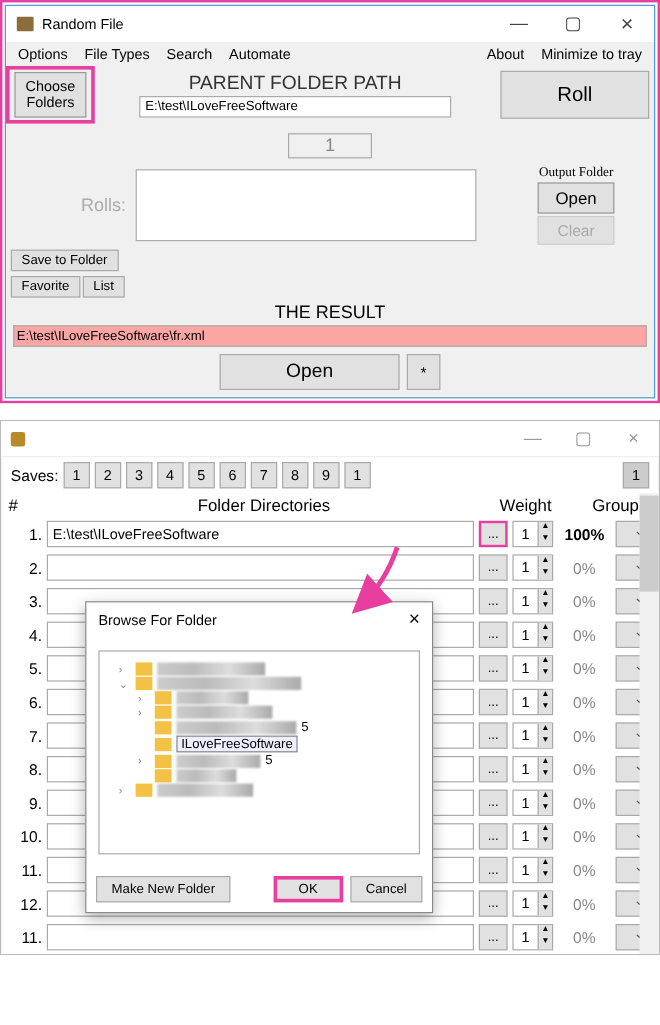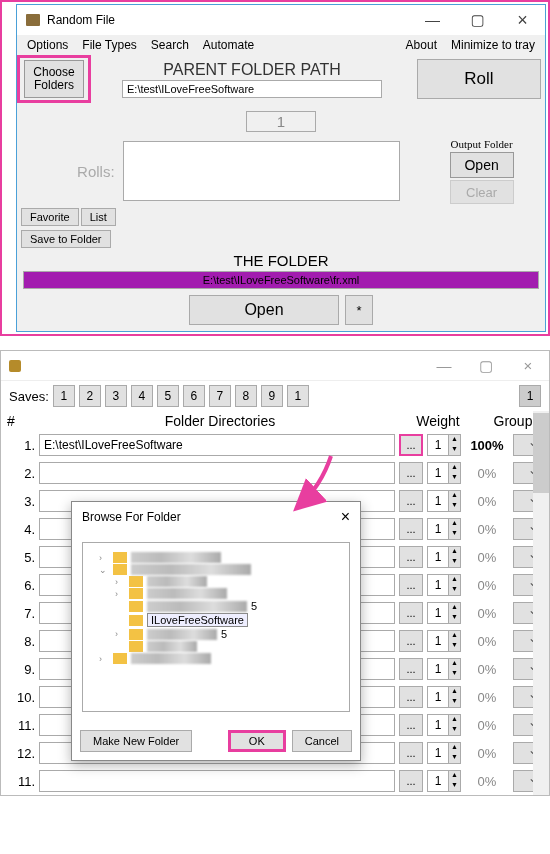--- a/index.html
+++ b/index.html
@@ -1,21 +1,21 @@
 <!DOCTYPE html>
 <html><head>
 <meta charset="utf-8">
 <style>
 * { box-sizing: border-box; margin: 0; padding: 0; font-family: "Segoe UI", Tahoma, sans-serif; }
 body { background: #fff; width: 550px; }
 
 .outer-border { border: 2px solid #e83e9f; padding: 2px; }
 
 
-.win1 { border: 1px solid #4aa0d8; background: #f0f0f0; margin-left: 12px; }
+.win1 { border: 1px solid #4aa0d8; background: #f0f0f0; }
 .titlebar { display: flex; align-items: center; background: #fff; height: 30px; padding-left: 8px; }
 .titlebar .icon { width: 16px; height: 16px; margin-right: 6px; }
 .titlebar .title { flex: 1; font-size: 12px; }
 .titlebar .btn { width: 45px; height: 30px; text-align: center; line-height: 30px; font-size: 15px; color: #444; }
 .titlebar .btn.close { font-size: 18px; }
 .menubar { display: flex; gap: 14px; padding: 3px 10px; font-size: 12px; background: #f0f0f0; align-items: center; }
 .menubar .spacer { flex: 1; }
 
 .toprow { display: flex; align-items: center; }
 .choose { width: 60px; height: 38px; font-size: 12px; background: #e1e1e1; border: 1px solid #999; display: flex; align-items: center; justify-content: center; text-align: center; line-height: 1.1; margin: 2px 4px; }
@@ -34,21 +34,21 @@
 .rolls-box { width: 290px; height: 60px; border: 1px solid #aaa; background: #fff; }
 .output-col { margin-left: 18px; text-align: center; }
 .output-col .txt { font-size: 11px; font-family: Liberation Serif, serif; }
 .output-col .open-btn { width: 64px; height: 26px; background: #e1e1e1; border: 1px solid #999; font-size: 14px; margin: 2px 0; }
 .output-col .clear-btn { width: 64px; height: 24px; background: #e1e1e1; border: 1px solid #ccc; color: #aaa; font-size: 13px; }
 
 .bottom-btns { display: flex; gap: 2px; margin: 4px; }
 .bottom-btns button { font-size: 11px; padding: 2px 8px; background: #e1e1e1; border: 1px solid #aaa; }
 
 .result-lbl { text-align: center; font-size: 15px; margin-top: 2px; }
-.result-box { margin: 2px 6px; border: 1px solid #aaa; background: #a21caf; font-size: 11px; text-align: center; padding: 2px; }
+.result-box { margin: 2px 6px; border: 1px solid #aaa; background: #fca5a5; font-size: 11px; text-align: left; padding: 2px; }
 .open-row { display: flex; justify-content: center; margin: 6px 0; }
 .open-big { width: 150px; height: 30px; background: #e1e1e1; border: 1px solid #aaa; font-size: 16px; }
 .star-btn { width: 28px; height: 30px; background: #e1e1e1; border: 1px solid #aaa; margin-left: 6px; font-size: 13px; }
 
 
 .win2 { margin-top: 14px; border: 1px solid #bbb; position: relative; }
 .titlebar2 { display: flex; align-items: center; background: #fff; height: 30px; padding-left: 6px; border-bottom: 1px solid #eee; }
 .titlebar2 .btn { width: 42px; text-align: center; line-height: 30px; color: #999; font-size: 15px; }
 .saves-row { display: flex; align-items: center; padding: 4px 8px; gap: 4px; font-size: 13px; }
 .saves-row .num { width: 22px; height: 22px; background: #e1e1e1; border: 1px solid #aaa; text-align: center; line-height: 20px; font-size: 12px; }
@@ -143,28 +143,28 @@
     <div class="lbl">Rolls:</div>
     <div class="rolls-box"></div>
     <div class="output-col">
       <div class="txt">Output Folder</div>
       <button class="open-btn">Open</button>
       <button class="clear-btn">Clear</button>
     </div>
   </div>
 
   <div class="bottom-btns">
+    <button>Save to Folder</button>
+  </div>
+  <div class="bottom-btns">
     <button>Favorite</button>
     <button>List</button>
   </div>
-  <div class="bottom-btns">
-    <button>Save to Folder</button>
-  </div>
-
-  <div class="result-lbl">THE FOLDER</div>
+
+  <div class="result-lbl">THE RESULT</div>
   <div class="result-box">E:\test\ILoveFreeSoftware\fr.xml</div>
   <div class="open-row">
     <button class="open-big">Open</button>
     <button class="star-btn">*</button>
   </div>
 </div>
 </div>
 
 <div class="win2">
   <div class="titlebar2">

